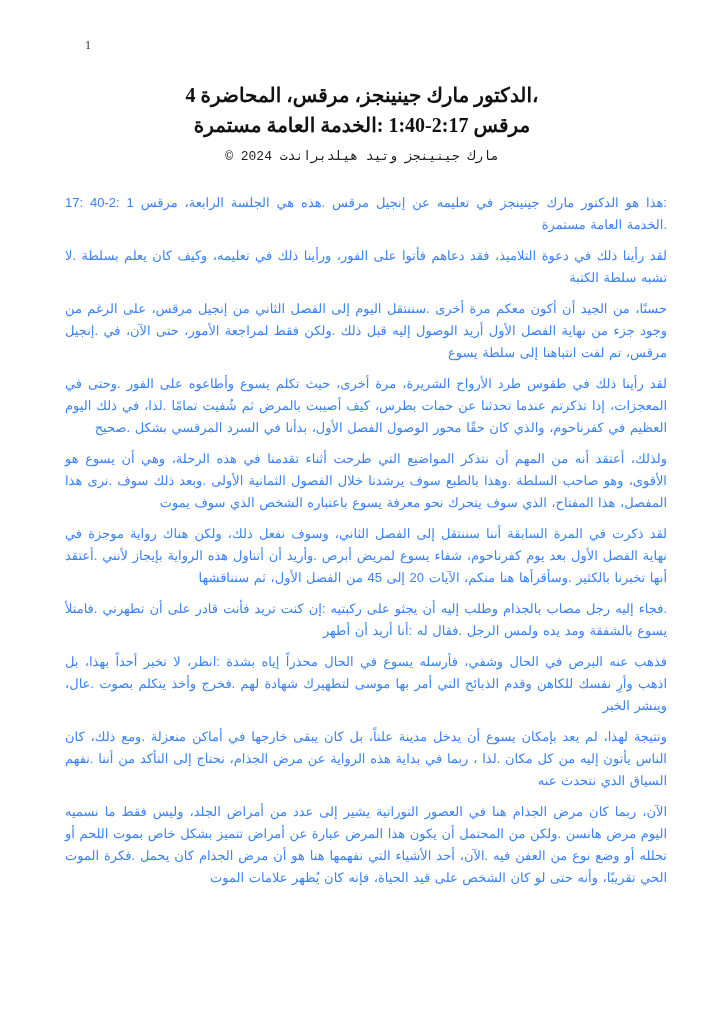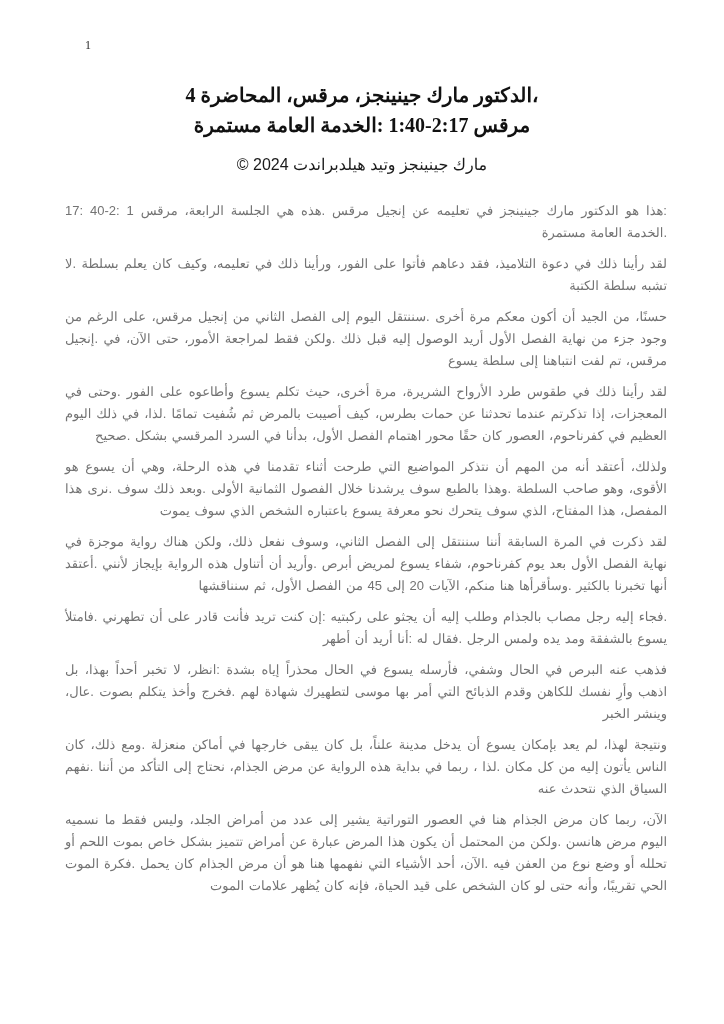--- a/index.html
+++ b/index.html
@@ -31,58 +31,59 @@
     direction: rtl;
   }
   .title-line {
     font-size: 20px;
     font-weight: 700;
     line-height: 30px;
     color: #111111;
     font-family: Liberation Serif, serif;
   }
   .copyright-line {
-    margin-top: 16px;
-    font-size: 16px;
+    margin-top: 8px;
+    font-size: 13px;
     line-height: 18px;
     color: #1a1a1a;
+    font-family: Liberation Mono, monospace;
   }
   .transcript-body {
     margin: 26px auto 0 auto;
     width: 610px;
     direction: rtl;
   }
   .transcript-body p {
     margin: 0 0 9px 8px;
     font-size: 13px;
     line-height: 22px;
     text-align: justify;
     text-align-last: right;
     word-spacing: 1px;
-    color: #737373;
+    color: #3b82f6;
   }
 </style>
 </head>
 <body>
 
 <div class="page">
 
   <div class="page-number">1</div>
 
   <div class="doc-header">
     <div class="title-line">،الدكتور مارك جينينجز، مرقس، المحاضرة 4</div>
     <div class="title-line">مرقس 2:17-1:40 :الخدمة العامة مستمرة</div>
     <div class="copyright-line">مارك جينينجز وتيد هيلدبراندت 2024 ©</div>
   </div>
 
   <div class="transcript-body">
     <p>:هذا هو الدكتور مارك جينينجز في تعليمه عن إنجيل مرقس .هذه هي الجلسة الرابعة، مرقس 1 :2-40 :17 .الخدمة العامة مستمرة</p>
     <p>لقد رأينا ذلك في دعوة التلاميذ، فقد دعاهم فأتوا على الفور، ورأينا ذلك في تعليمه، وكيف كان يعلم بسلطة .لا تشبه سلطة الكتبة</p>
     <p>حسنًا، من الجيد أن أكون معكم مرة أخرى .سننتقل اليوم إلى الفصل الثاني من إنجيل مرقس، على الرغم من وجود جزء من نهاية الفصل الأول أريد الوصول إليه قبل ذلك .ولكن فقط لمراجعة الأمور، حتى الآن، في .إنجيل مرقس، تم لفت انتباهنا إلى سلطة يسوع</p>
-    <p>لقد رأينا ذلك في طقوس طرد الأرواح الشريرة، مرة أخرى، حيث تكلم يسوع وأطاعوه على الفور .وحتى في المعجزات، إذا تذكرتم عندما تحدثنا عن حمات بطرس، كيف أصيبت بالمرض ثم شُفيت تمامًا .لذا، في ذلك اليوم العظيم في كفرناحوم، العصور كان حقًا محور اهتمام الفصل الأول، بدأنا في السرد المرقسي بشكل .صحيح</p>
+    <p>لقد رأينا ذلك في طقوس طرد الأرواح الشريرة، مرة أخرى، حيث تكلم يسوع وأطاعوه على الفور .وحتى في المعجزات، إذا تذكرتم عندما تحدثنا عن حمات بطرس، كيف أصيبت بالمرض ثم شُفيت تمامًا .لذا، في ذلك اليوم العظيم في كفرناحوم، والذي كان حقًا محور الوصول الفصل الأول، بدأنا في السرد المرقسي بشكل .صحيح</p>
     <p>ولذلك، أعتقد أنه من المهم أن نتذكر المواضيع التي طرحت أثناء تقدمنا في هذه الرحلة، وهي أن يسوع هو الأقوى، وهو صاحب السلطة .وهذا بالطبع سوف يرشدنا خلال الفصول الثمانية الأولى .وبعد ذلك سوف .نرى هذا المفصل، هذا المفتاح، الذي سوف يتحرك نحو معرفة يسوع باعتباره الشخص الذي سوف يموت</p>
     <p>لقد ذكرت في المرة السابقة أننا سننتقل إلى الفصل الثاني، وسوف نفعل ذلك، ولكن هناك رواية موجزة في نهاية الفصل الأول بعد يوم كفرناحوم، شفاء يسوع لمريض أبرص .وأريد أن أتناول هذه الرواية بإيجاز لأنني .أعتقد أنها تخبرنا بالكثير .وسأقرأها هنا منكم، الآيات 20 إلى 45 من الفصل الأول، ثم سنناقشها</p>
     <p>.فجاء إليه رجل مصاب بالجذام وطلب إليه أن يجثو على ركبتيه :إن كنت تريد فأنت قادر على أن تطهرني .فامتلأ يسوع بالشفقة ومد يده ولمس الرجل .فقال له :أنا أريد أن أطهر</p>
     <p>فذهب عنه البرص في الحال وشفي، فأرسله يسوع في الحال محذراً إياه بشدة :انظر، لا تخبر أحداً بهذا، بل اذهب وأرِ نفسك للكاهن وقدم الذبائح التي أمر بها موسى لتطهيرك شهادة لهم .فخرج وأخذ يتكلم بصوت .عال، وينشر الخبر</p>
     <p>ونتيجة لهذا، لم يعد بإمكان يسوع أن يدخل مدينة علناً، بل كان يبقى خارجها في أماكن منعزلة .ومع ذلك، كان الناس يأتون إليه من كل مكان .لذا ، ربما في بداية هذه الرواية عن مرض الجذام، نحتاج إلى التأكد من أننا .نفهم السياق الذي نتحدث عنه</p>
     <p>الآن، ربما كان مرض الجذام هنا في العصور التوراتية يشير إلى عدد من أمراض الجلد، وليس فقط ما نسميه اليوم مرض هانسن .ولكن من المحتمل أن يكون هذا المرض عبارة عن أمراض تتميز بشكل خاص بموت اللحم أو تحلله أو وضع نوع من العفن فيه .الآن، أحد الأشياء التي نفهمها هنا هو أن مرض الجذام كان يحمل .فكرة الموت الحي تقريبًا، وأنه حتى لو كان الشخص على قيد الحياة، فإنه كان يُظهر علامات الموت</p>
   </div>
 
 </div>
 

